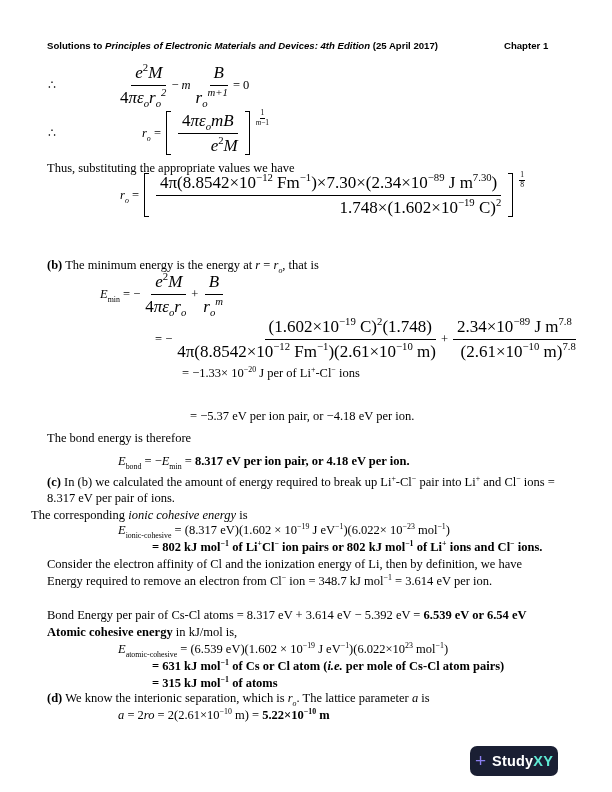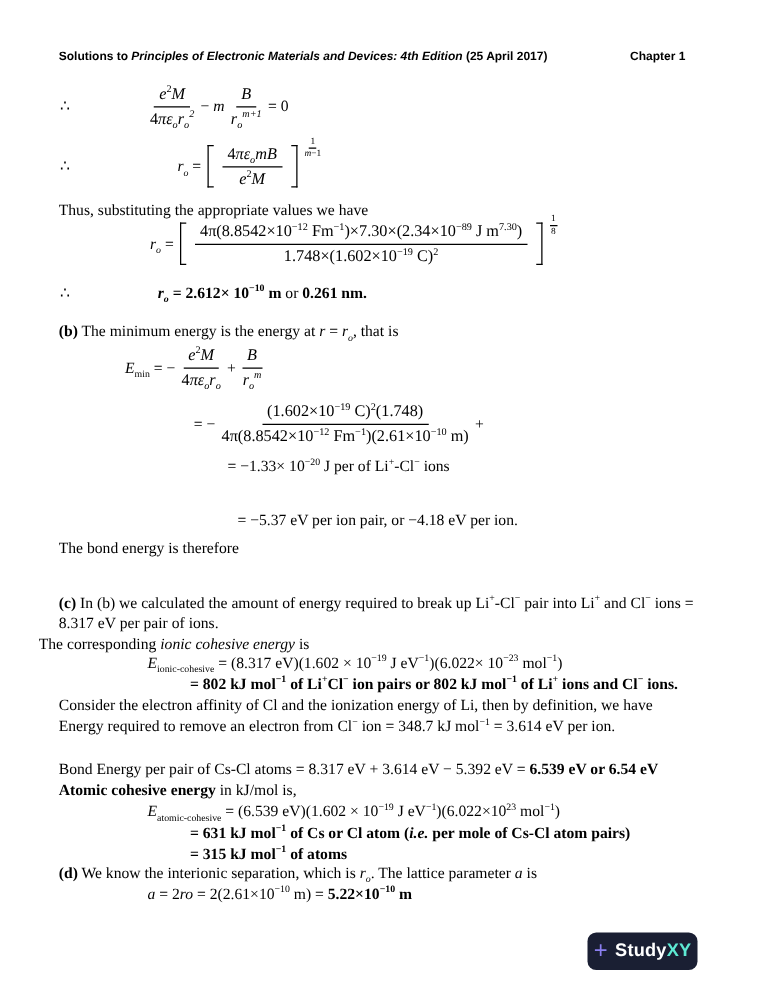--- a/index.html
+++ b/index.html
@@ -13,21 +13,21 @@
   .abs { position:absolute; white-space:nowrap; }
   .hdr {
     font-family:"Liberation Sans","DejaVu Sans",sans-serif;
     font-weight:bold; font-size:9.6px;
   }
   .para { font-size:12.5px; }
   sup { font-size:63%; line-height:0; vertical-align:super; }
   sub { font-size:63%; line-height:0; vertical-align:sub; }
   
   .eq { display:inline-flex; align-items:center; gap:5px; font-size:12.5px; }
-  .frac { display:inline-flex; flex-direction:column; align-items:center; font-size:13px; line-height:1.25; }
+  .frac { display:inline-flex; flex-direction:column; align-items:flex-end; font-size:17px; line-height:1.25; }
   .frac .num { display:block; border-bottom:1px solid #000; padding:0 4px 1px 4px; }
   .frac .den { display:block; padding-top:1px; }
   .brl { display:inline-block; align-self:stretch; width:5px;
          border:1.4px solid #000; border-right:none; margin:1px 2px 1px 0; }
   .brr { display:inline-block; align-self:stretch; width:5px;
          border:1.4px solid #000; border-left:none; margin:1px 0 1px 2px; }
   .supfrac { display:inline-flex; flex-direction:column; align-items:center;
              font-size:7.5px; line-height:1.1; transform:translateY(-15px); margin-left:1px; }
   .supfrac .sfn { border-bottom:0.8px solid #000; padding:0 1px; }
   .ther { display:inline-block; }
@@ -97,25 +97,20 @@
         <span class="den">1.748×(1.602×10<sup>−19</sup> C)<sup>2</sup></span>
       </span>
       <span class="brr"></span>
       <span class="supfrac">
         <span class="sfn">1</span>
         <span class="sfd">8</span>
       </span>
     </span>
   </div>
 
-  <div class="abs" style="left:48px; top:226px;">
-    <span class="ther">∴</span>
-    <span class="sp64"></span>
-    <span><b><i>r<sub>o</sub></i> = 2.612× 10<sup>−10</sup> m</b> or <b>0.261 nm.</b></span>
-  </div>
 
   <div class="abs para" style="left:47px; top:258px;"><b>(b)</b> The minimum energy is the energy at <i>r</i> = <i>r<sub>o</sub></i>, that is</div>
 
   <div class="abs" style="left:100px; top:274px; height:40px; display:flex; align-items:center;">
     <span class="eq">
       <span><i>E</i><sub>min</sub>  = −</span>
       <span class="frac">
         <span class="num"><i>e</i><sup>2</sup><i>M</i></span>
         <span class="den">4<i>πε<sub>o</sub>r<sub>o</sub></i></span>
       </span>
@@ -128,27 +123,32 @@
   </div>
 
   <div class="abs" style="left:155px; top:318px; height:42px; display:flex; align-items:center;">
     <span class="eq">
       <span>= −</span>
       <span class="frac">
         <span class="num">(1.602×10<sup>−19</sup> C)<sup>2</sup>(1.748)</span>
         <span class="den">4π(8.8542×10<sup>−12</sup> Fm<sup>−1</sup>)(2.61×10<sup>−10</sup> m)</span>
       </span>
       <span>+</span>
+      <span class="frac">
+        <span class="num">2.34×10<sup>−89</sup> J m<sup>7.8</sup></span>
+        <span class="den">(2.61×10<sup>−10</sup> m)<sup>7.8</sup></span>
+      </span>
     </span>
   </div>
 
   <div class="abs para" style="left:182px; top:366px;">= −1.33× 10<sup>−20</sup> J per of Li<sup>+</sup>-Cl<sup>−</sup> ions</div>
   <div class="abs para" style="left:190px; top:409px;">= −5.37 eV per ion pair, or −4.18 eV per ion.</div>
 
   <div class="abs para" style="left:47px; top:431px;">The bond energy is therefore</div>
+  <div class="abs para" style="left:118px; top:454px;"><i>E</i><sub>bond</sub> = −<i>E</i><sub>min</sub> =  <b>8.317 eV per ion pair, or 4.18 eV per ion.</b></div>
 
   <div class="abs para" style="left:47px; top:475px;"><b>(c)</b> In (b) we calculated the amount of energy required to break up Li<sup>+</sup>-Cl<sup>−</sup> pair into Li<sup>+</sup> and Cl<sup>−</sup> ions =</div>
   <div class="abs para" style="left:47px; top:491px;">8.317 eV per pair of ions.</div>
   <div class="abs para" style="left:31px; top:508px;">The corresponding <i>ionic cohesive energy</i> is</div>
   <div class="abs para" style="left:118px; top:523px;"><i>E</i><sub>ionic-cohesive</sub> = (8.317 eV)(1.602 × 10<sup>−19</sup> J eV<sup>−1</sup>)(6.022× 10<sup>−23</sup> mol<sup>−1</sup>)</div>
   <div class="abs para" style="left:152px; top:540px;"><b>= 802 kJ mol<sup>−1</sup> of Li<sup>+</sup>Cl<sup>−</sup> ion pairs or 802 kJ mol<sup>−1</sup> of Li<sup>+</sup> ions and Cl<sup>−</sup> ions.</b></div>
   <div class="abs para" style="left:47px; top:557px;">Consider the electron affinity of Cl and the ionization energy of Li, then by definition, we have</div>
   <div class="abs para" style="left:47px; top:574px;">Energy required to remove an electron from Cl<sup>−</sup> ion = 348.7 kJ mol<sup>−1</sup> = 3.614 eV per ion.</div>
   <div class="abs para" style="left:47px; top:608px;">Bond Energy per pair of Cs-Cl atoms = 8.317 eV + 3.614 eV − 5.392 eV = <b>6.539 eV or 6.54 eV</b></div>
   <div class="abs para" style="left:47px; top:625px;"><b>Atomic cohesive energy</b> in kJ/mol is,</div>

